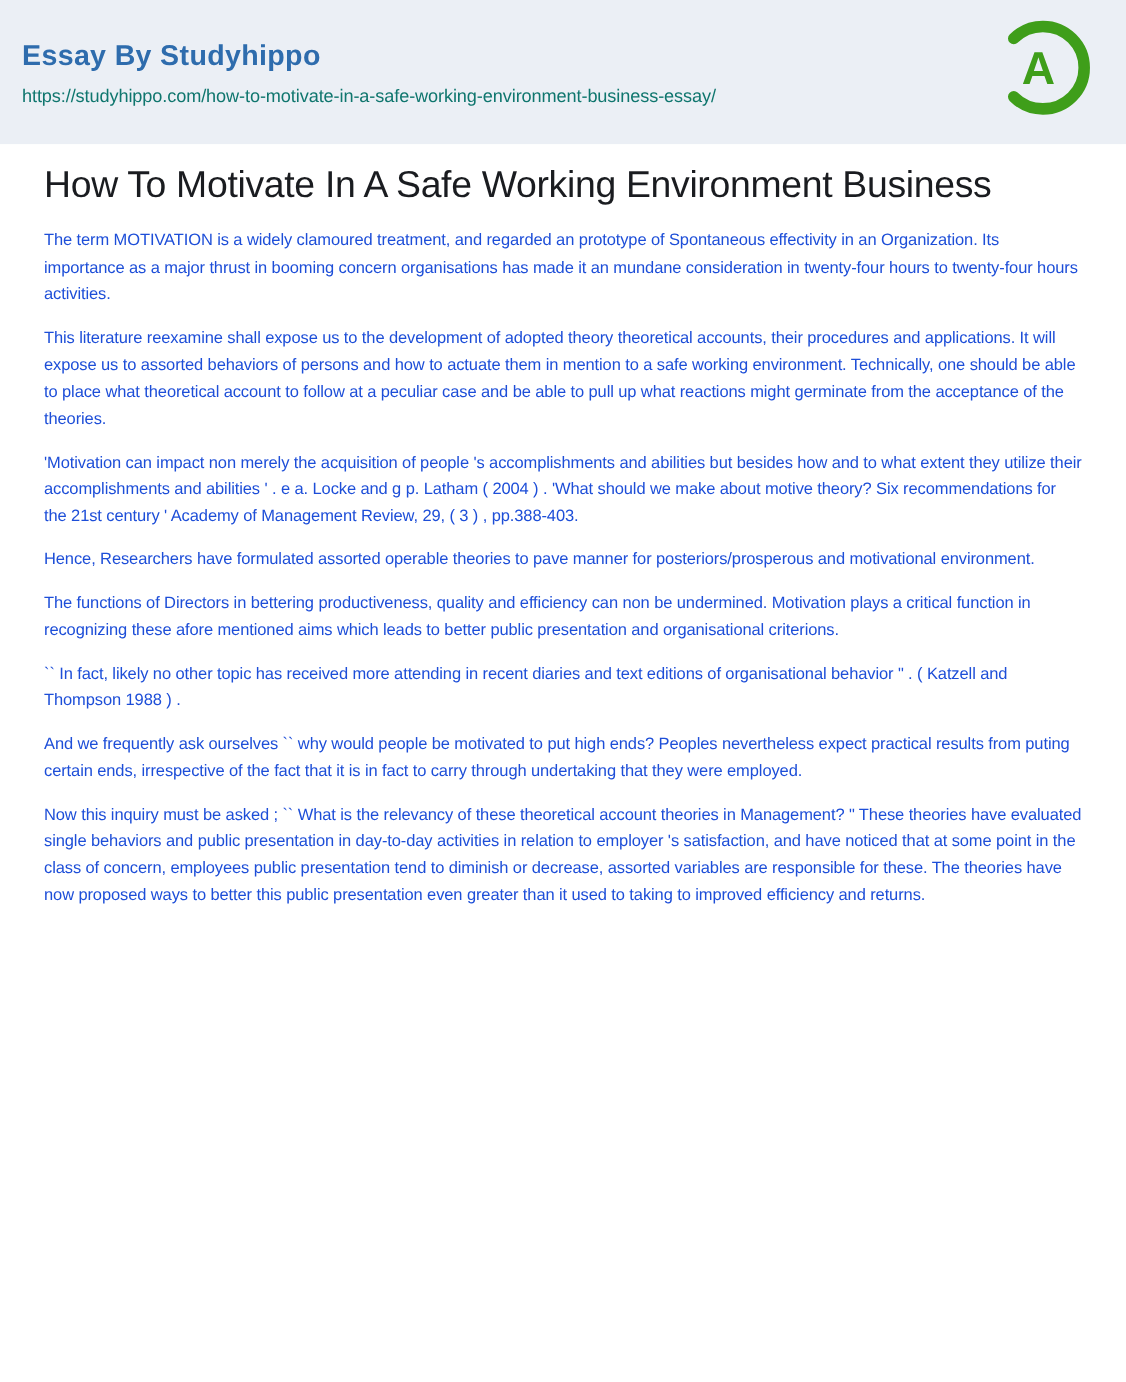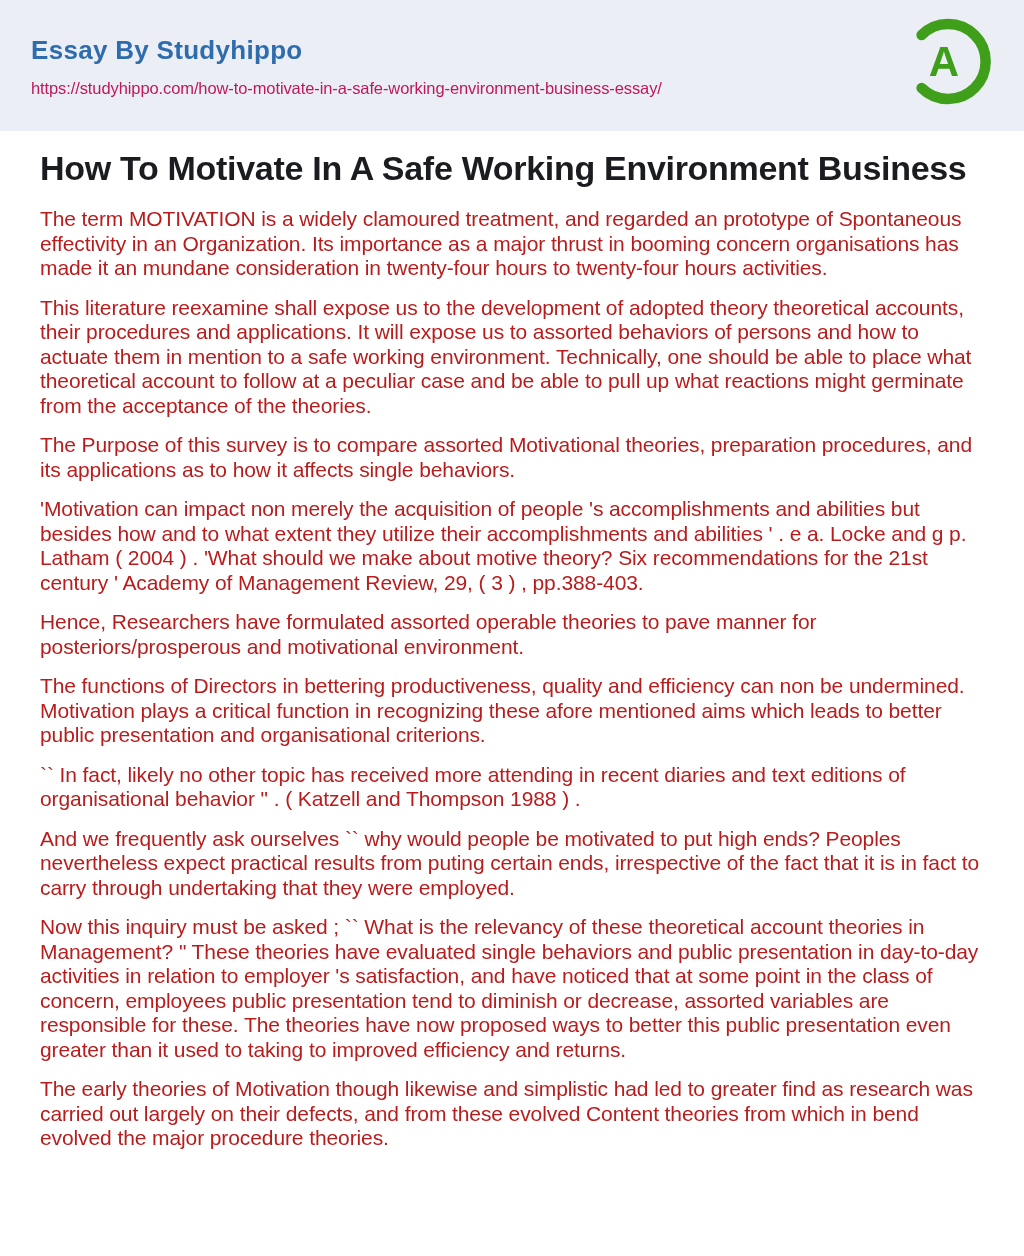--- a/index.html
+++ b/index.html
@@ -12,64 +12,64 @@
   }
   .page {
     width: 1024px;
     height: 1256px;
     background: #ffffff;
     position: relative;
   }
   .header {
     background: #ebeff5;
     height: 131px;
-    padding: 36px 140px 0 31px;
+    padding: 36px 140px 0 20px;
     position: relative;
   }
   .brand {
     color: #2e6cad;
     font-size: 26px;
     font-weight: 700;
     letter-spacing: 0.3px;
     line-height: 1.1;
   }
   .doc-url {
     display: inline-block;
     margin-top: 14px;
-    color: #be185d;
+    color: #0f766e;
     font-size: 16.5px;
     font-weight: 500;
     text-decoration: none;
     letter-spacing: -0.1px;
     white-space: nowrap;
   }
   .logo {
     position: absolute;
     top: 16px;
     right: 30px;
     width: 91px;
     height: 91px;
   }
   .main {
     padding: 18px 40px 0 40px;
   }
   .article-title {
     color: #1a1c20;
     font-size: 34px;
     line-height: 38px;
-    font-weight: 700;
+    font-weight: 400;
     letter-spacing: -0.3px;
     max-width: 950px;
   }
   .article-body {
     margin-top: 20px;
   }
   .article-body p {
-    color: #b91c1c;
-    font-size: 21px;
+    color: #1d4ed8;
+    font-size: 15px;
     line-height: 24.5px;
     letter-spacing: -0.1px;
     margin: 0 0 15px 0;
     max-width: 948px;
   }
 </style>
 </head>
 <body>
 
 <div class="page">
@@ -86,24 +86,22 @@
       </svg>
     </div>
   </div>
 
   <div class="main">
     <h1 class="article-title">How To Motivate In A Safe Working Environment Business</h1>
 
     <div class="article-body">
         <p>The term MOTIVATION is a widely clamoured treatment, and regarded an prototype of Spontaneous effectivity in an Organization. Its importance as a major thrust in booming concern organisations has made it an mundane consideration in twenty-four hours to twenty-four hours activities.</p>
         <p>This literature reexamine shall expose us to the development of adopted theory theoretical accounts, their procedures and applications. It will expose us to assorted behaviors of persons and how to actuate them in mention to a safe working environment. Technically, one should be able to place what theoretical account to follow at a peculiar case and be able to pull up what reactions might germinate from the acceptance of the theories.</p>
-        <p>The Purpose of this survey is to compare assorted Motivational theories, preparation procedures, and its applications as to how it affects single behaviors.</p>
         <p>'Motivation can impact non merely the acquisition of people 's accomplishments and abilities but besides how and to what extent they utilize their accomplishments and abilities ' . e a. Locke and g p. Latham ( 2004 ) . 'What should we make about motive theory? Six recommendations for the 21st century ' Academy of Management Review, 29, ( 3 ) , pp.388-403.</p>
         <p>Hence, Researchers have formulated assorted operable theories to pave manner for posteriors/prosperous and motivational environment.</p>
         <p>The functions of Directors in bettering productiveness, quality and efficiency can non be undermined. Motivation plays a critical function in recognizing these afore mentioned aims which leads to better public presentation and organisational criterions.</p>
         <p>`` In fact, likely no other topic has received more attending in recent diaries and text editions of organisational behavior " . ( Katzell and Thompson 1988 ) .</p>
         <p>And we frequently ask ourselves `` why would people be motivated to put high ends? Peoples nevertheless expect practical results from puting certain ends, irrespective of the fact that it is in fact to carry through undertaking that they were employed.</p>
         <p>Now this inquiry must be asked ; `` What is the relevancy of these theoretical account theories in Management? " These theories have evaluated single behaviors and public presentation in day-to-day activities in relation to employer 's satisfaction, and have noticed that at some point in the class of concern, employees public presentation tend to diminish or decrease, assorted variables are responsible for these. The theories have now proposed ways to better this public presentation even greater than it used to taking to improved efficiency and returns.</p>
-        <p>The early theories of Motivation though likewise and simplistic had led to greater find as research was carried out largely on their defects, and from these evolved Content theories from which in bend evolved the major procedure theories.</p>
       </div>
   </div>
 
 </div>
 
 </body></html>

